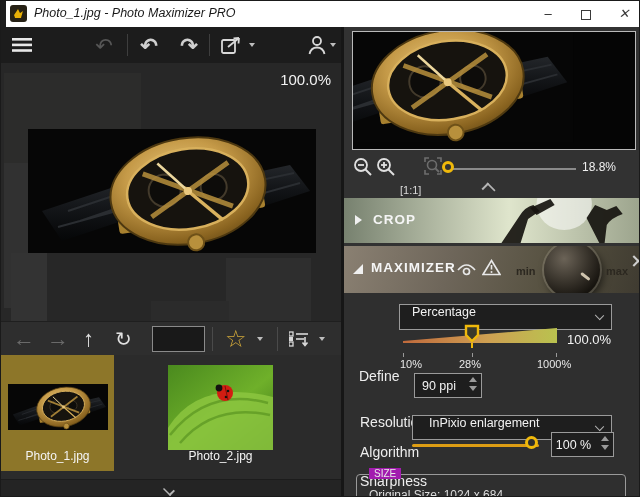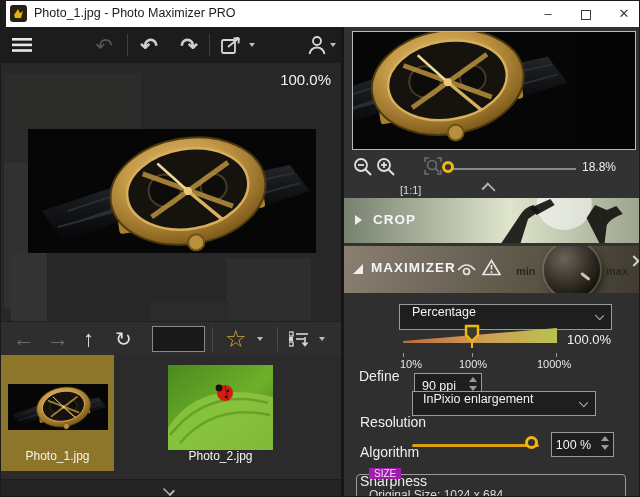--- a/index.html
+++ b/index.html
@@ -3,21 +3,21 @@
 <meta charset="utf-8">
 <style>
   * { margin:0; padding:0; box-sizing:border-box; }
   html,body { background:#555; }
   body { font-family:"Liberation Sans", sans-serif; }
   #window {
     position:relative; width:640px; height:497px; background:#2f2f2f;
     overflow:hidden; border:1px solid #1a1a1a;
   }
   
-  .titlebar { position:absolute; left:0; top:0; width:640px; height:26px; background:#ffffff; }
+  .titlebar { position:absolute; left:0; top:0; width:640px; height:26px; background:#ffffff;font-style:italic; }
   .titlebar-edge { position:absolute; left:0; top:0; width:5px; height:26px; background:#1c1c1c; }
   .app-icon { position:absolute; left:9px; top:4px; width:17px; height:17px; background:#262115; border-radius:3px; }
   .app-icon svg { position:absolute; left:2px; top:2px; }
   .title-text { position:absolute; left:33px; top:5px; font-size:12.5px; color:#1a1a1a; }
   .wbtn { position:absolute; top:0; width:40px; height:26px; text-align:center; line-height:26px; font-size:13px; color:#3a3a3a; cursor:default; }
   .wbtn.min { left:527px; }
   .wbtn.max { left:565px; }
   .wbtn.close { left:603px; }
   .max-glyph { display:inline-block; width:10px; height:10px; border:1.2px solid #3a3a3a; vertical-align:middle; }
   
@@ -383,35 +383,35 @@
         </defs>
         <polygon points="1,17 155,4 155,19 1,19" fill="url(#wedgeGrad)"></polygon>
         <polygon points="64,2 76,2 76,11 70,17 64,11" fill="#3a3a2a" stroke="#f0b90b" stroke-width="2.4"></polygon>
         <line x1="70" y1="19" x2="70" y2="24" stroke="#f0b90b" stroke-width="2"></line>
       </svg>
     </div>
     <div class="tick" style="left:59px"></div>
     <div class="tick" style="left:128px"></div>
     <div class="tick" style="left:212px"></div>
     <div class="tick-label" style="left:56px">10%</div>
-    <div class="tick-label" style="left:115px">100%</div>
+    <div class="tick-label" style="left:115px">28%</div>
     <div class="tick-label" style="left:193px">1000%</div>
     <div class="define-value">100.0%</div>
 
     <div class="ctl-label" style="left:16px;top:351px">Resolution</div>
     <div class="spinner" style="left:70px;top:346px;width:68px;height:25px">
       <div class="spin-text">90 ppi</div>
       <div class="spin-arrows">
         <div class="sp-up"></div>
         <div class="sp-dn"></div>
       </div>
     </div>
 
     <div class="ctl-label" style="left:16px;top:381px">Algorithm</div>
-    <div class="dd" style="left:68px;top:364px;width:184px;height:25px;padding-left:10px">
+    <div class="dd" style="left:68px;top:388px;width:200px;height:25px;padding-left:16px">
       <span>InPixio enlargement</span>
       <span class="dd-caret"></span>
     </div>
 
     <div class="ctl-label" style="left:16px;top:410px">Sharpness</div>
     <div class="sharp-track"></div>
     <div class="sharp-handle"></div>
     <div class="spinner" style="left:207px;top:405px;width:63px;height:25px">
       <div class="spin-text">100 %</div>
       <div class="spin-arrows">

